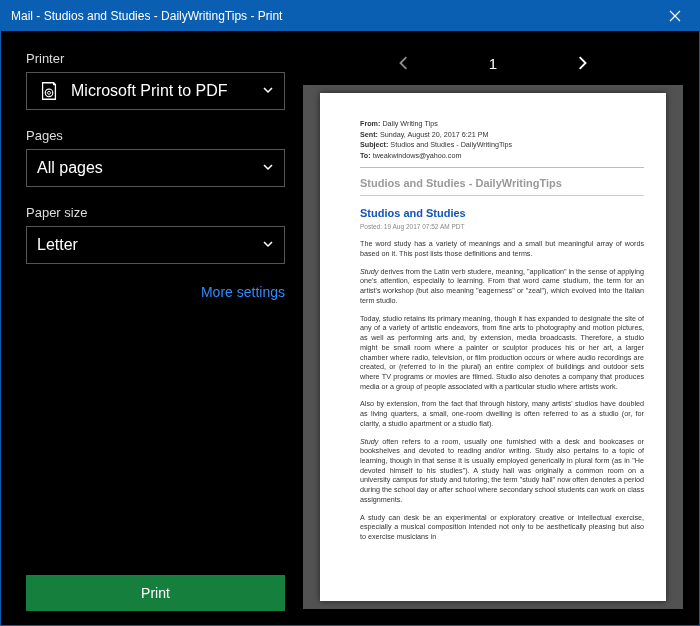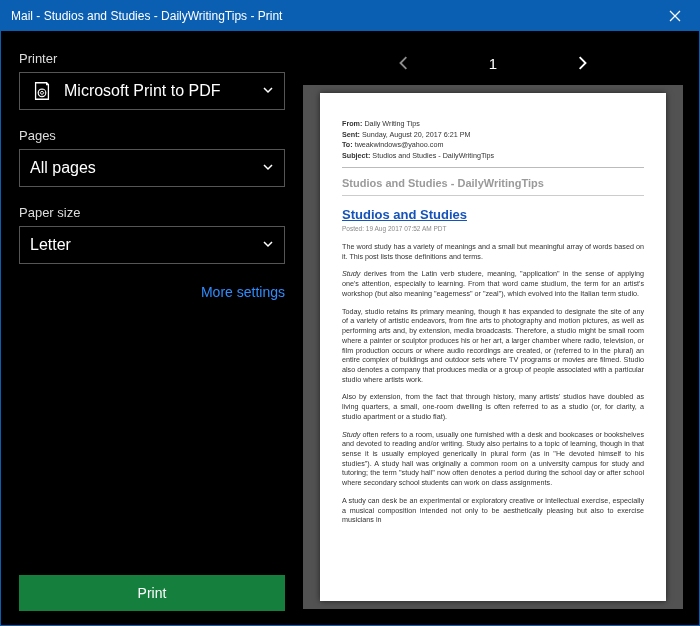--- a/index.html
+++ b/index.html
@@ -3,45 +3,45 @@
 <meta charset="utf-8">
 <style>
   * { box-sizing: border-box; margin: 0; padding: 0; }
   html, body { width: 700px; height: 626px; overflow: hidden; font-family: "Segoe UI", Arial, sans-serif; background: #000; color: #fff; }
   .window { width: 700px; height: 626px; display: flex; flex-direction: column; border: 1px solid #0a5fb3; }
   .titlebar { height: 30px; background: #0a5fb3; display: flex; align-items: center; justify-content: space-between; padding: 0 4px 0 10px; }
   .titlebar-title { font-size: 12px; }
   .titlebar-close { width: 40px; height: 30px; display: flex; align-items: center; justify-content: center; }
   .titlebar-close svg { width: 12px; height: 12px; }
   .body { flex: 1; display: flex; background: #000; }
-  .left { width: 296px; padding: 16px 12px 0 18px; display: flex; flex-direction: column; }
+  .left { width: 296px; padding: 16px 12px 0 25px; display: flex; flex-direction: column; }
   .field-label { font-size: 13px; color: #ddd; margin-bottom: 6px; margin-top: 4px; }
   .combo { height: 38px; border: 1px solid #555; display: flex; align-items: center; padding: 0 10px; position: relative; margin-bottom: 14px; font-size: 16px; cursor: default; }
   .combo .chev { position: absolute; right: 10px; }
   .combo .chev svg { width: 12px; height: 12px; }
   .printer-icon { width: 24px; height: 24px; margin-right: 10px; display: flex; align-items: center; justify-content: center; }
   .printer-icon svg { width: 22px; height: 22px; }
   .link { color: #2f8cff; font-size: 14px; margin-top: 6px; cursor: pointer; display: inline-block; text-align: right; }
   .spacer { flex: 1; }
   .buttons { display: flex; gap: 10px; padding-bottom: 14px; }
   .btn { flex: 1; height: 36px; background: #15803d; display: flex; align-items: center; justify-content: center; font-size: 14px; cursor: pointer; }
   .right { flex: 1; display: flex; flex-direction: column; padding: 10px 16px 16px 6px; }
   .pager { height: 44px; display: flex; align-items: center; justify-content: center; gap: 24px; }
   .pager .nav { width: 30px; height: 30px; display: flex; align-items: center; justify-content: center; opacity: .55; }
   .pager .nav.enabled { opacity: 1; }
   .pager .pagenum { font-size: 15px; min-width: 100px; text-align: center; }
   .nav svg { width: 14px; height: 14px; }
   .page-frame { flex: 1; background: #525252; padding: 8px; display: flex; justify-content: center; }
-  .page { width: 346px; background: #fff; color: #333; box-shadow: 0 0 6px rgba(0,0,0,.6); padding: 26px 22px 10px 22px; font-size: 7.2px; line-height: 1.35; overflow: hidden; }
+  .page { width: 346px; background: #fff; color: #333; box-shadow: 0 0 6px rgba(0,0,0,.6); padding: 26px 22px 10px 40px; font-size: 7.2px; line-height: 1.35; overflow: hidden; }
   .page .meta b { font-weight: bold; }
   .page .meta div { margin-bottom: 1px; }
   .page hr.topline { border: none; border-top: 1px solid #bbb; margin: 6px 0 8px 0; }
   .page .doc-title { color: #9a9a9a; font-size: 11px; font-weight: 600; margin-bottom: 4px; }
   .page hr.midline { border: none; border-top: 1px solid #ccc; margin: 4px 0 10px 0; }
-  .page .post-title { color: #1553ba; font-size: 13px; font-weight: bold; margin-bottom: 2px; text-decoration: underline; }
+  .page .post-title { color: #1553ba; font-size: 11px; font-weight: bold; margin-bottom: 2px; }
   .page .posted { color: #888; font-size: 6.5px; margin-bottom: 8px; }
   .page p { margin-bottom: 8px; text-align: justify; }
   .page em { font-style: italic; }
 </style>
 </head>
 <body>
 
 <div class="window">
   <div class="titlebar">
     <div class="titlebar-title">Mail - Studios and Studies - DailyWritingTips - Print</div>
@@ -106,22 +106,22 @@
           <svg viewBox="0 0 12 12">
               <path d="M4 1 L9 6 L4 11" stroke="#fff" stroke-width="1.6" fill="none"></path>
             </svg>
         </div>
       </div>
       <div class="page-frame">
         <div class="page">
           <div class="meta">
             <div><b>From:</b> <span>Daily Writing Tips</span></div>
             <div><b>Sent:</b> <span>Sunday, August 20, 2017 6:21 PM</span></div>
+            <div><b>Subject:</b> <span>Studios and Studies - DailyWritingTips</span></div>
             <div><b>To:</b> <span>tweakwindows@yahoo.com</span></div>
-            <div><b>Subject:</b> <span>Studios and Studies - DailyWritingTips</span></div>
           </div>
           <hr class="topline">
           <div class="doc-title">Studios and Studies - DailyWritingTips</div>
           <hr class="midline">
           <div class="post-title">Studios and Studies</div>
           <div class="posted">Posted: 19 Aug 2017 07:52 AM PDT</div>
           <p>The word study has a variety of meanings and a small but meaningful array of words based on it. This post lists those definitions and terms.</p>
           <p><em>Study</em><span> derives from the Latin verb studere, meaning, "application" in the sense of applying one's attention, especially to learning. From that word came studium, the term for an artist's workshop (but also meaning "eagerness" or "zeal"), which evolved into the Italian term studio.</span></p>
           <p>Today, studio retains its primary meaning, though it has expanded to designate the site of any of a variety of artistic endeavors, from fine arts to photography and motion pictures, as well as performing arts and, by extension, media broadcasts. Therefore, a studio might be small room where a painter or sculptor produces his or her art, a larger chamber where radio, television, or film production occurs or where audio recordings are created, or (referred to in the plural) an entire complex of buildings and outdoor sets where TV programs or movies are filmed. Studio also denotes a company that produces media or a group of people associated with a particular studio where artists work.</p>
           <p>Also by extension, from the fact that through history, many artists' studios have doubled as living quarters, a small, one-room dwelling is often referred to as a studio (or, for clarity, a studio apartment or a studio flat).</p>

